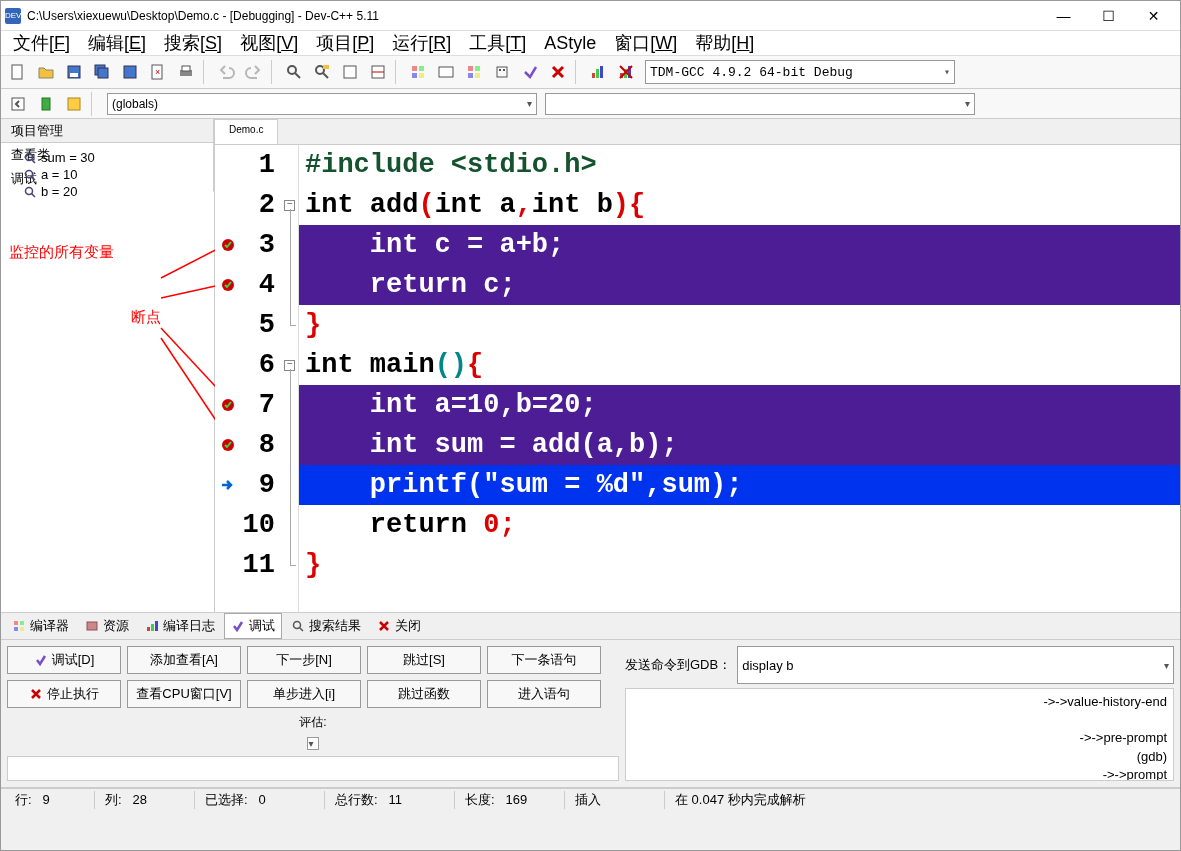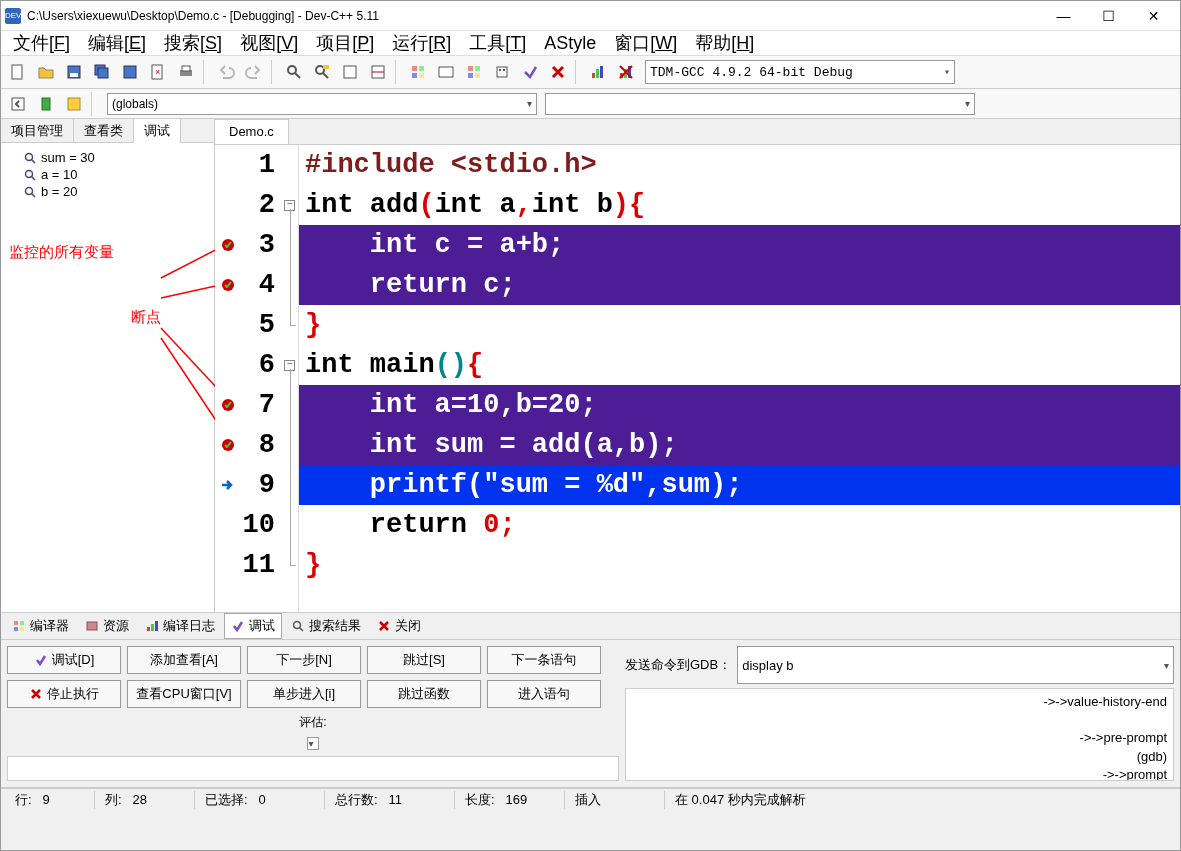--- a/index.html
+++ b/index.html
@@ -15,43 +15,43 @@
 .toolbar { height: 34px; background: #f8f8f8; display: flex; align-items: center; padding: 2px 4px; gap: 2px; border-top: 1px solid #ddd; border-bottom: 1px solid #ccc; }
 .tbtn { width: 26px; height: 26px; display: flex; align-items: center; justify-content: center; border: 1px solid transparent; cursor: pointer; }
 .tbtn svg { width: 18px; height: 18px; }
 .tsep { width: 6px; height: 24px; border-left: 1px solid #ccc; margin: 0 2px; }
 .compiler-select { flex: 0 0 310px; height: 24px; border: 1px solid #999; background: #fff; font-family: "Courier New", monospace; font-size: 13px; padding: 2px 4px; display: flex; align-items: center; justify-content: space-between; margin-left: 4px; }
 .toolbar2 { height: 30px; background: #f8f8f8; display: flex; align-items: center; padding: 2px 4px; gap: 2px; border-bottom: 1px solid #ccc; }
 .globals-select { flex: 0 0 430px; height: 22px; border: 1px solid #999; background: #fff; font-size: 12px; padding: 2px 4px; display: flex; align-items: center; justify-content: space-between; margin-left: 6px; }
 .globals-select2 { flex: 0 0 430px; height: 22px; border: 1px solid #999; background: #fff; margin-left: 6px; display: flex; align-items: center; justify-content: flex-end; padding-right: 4px; }
 .main-area { display: flex; height: 493px; }
 .left-panel { width: 214px; background: #fff; border-right: 1px solid #ccc; display: flex; flex-direction: column; }
-.left-tabs { height: 24px; display: flex; border-bottom: 1px solid #ccc; background: #f0f0f0; }
+.left-tabs { height: 24px; display: flex; border-bottom: 1px solid #ccc; background: #f0f0f0; flex-direction: column; }
 .left-tab { padding: 3px 10px; font-size: 13px; border-right: 1px solid #ccc; cursor: pointer; }
 .left-tab.active { background: #fff; border-bottom: 1px solid #fff; margin-bottom: -1px; }
 .watch-list { flex: 1; padding: 6px; font-size: 13px; position: relative; }
 .watch-item { display: flex; align-items: center; padding: 1px 0 1px 16px; }
 .watch-icon { width: 14px; height: 14px; margin-right: 4px; display: inline-block; }
 .anno-red { color: #ff0000; font-size: 15px; position: absolute; }
 .editor-panel { flex: 1; display: flex; flex-direction: column; background: #fff; position: relative; }
 .editor-tabs { height: 26px; display: flex; background: #f0f0f0; border-bottom: 1px solid #ccc; }
-.editor-tab { padding: 4px 14px; font-size: 13px; background: #fff; border-right: 1px solid #ccc; border-top: 1px solid #ccc; cursor: pointer; }
+.editor-tab { padding: 4px 14px; font-size: 10px; background: #fff; border-right: 1px solid #ccc; border-top: 1px solid #ccc; cursor: pointer; }
 .code-area { flex: 1; display: flex; font-family: Consolas, "Courier New", monospace; font-size: 27px; line-height: 40px; overflow: hidden; }
 .gutter { width: 66px; background: #fff; text-align: right; padding-right: 6px; color: #000; font-weight: bold; }
 .gutter-line { height: 40px; position: relative; display: flex; align-items: center; justify-content: flex-end; }
 .bp-icon { width: 18px; height: 18px; position: absolute; left: 4px; }
 .fold-col { width: 18px; border-right: 1px solid #ddd; }
 .fold-cell { height: 40px; display: flex; align-items: center; justify-content: center; position: relative; }
 .fold-box { width: 11px; height: 11px; border: 1px solid #888; display: flex; align-items: center; justify-content: center; font-size: 10px; line-height: 1; color: #555; background: #fff; }
 .fold-line { width: 1px; background: #aaa; position: absolute; left: 50%; }
 .code-lines { flex: 1; }
 .code-line { height: 40px; padding-left: 6px; white-space: pre; font-weight: bold; }
 .hl-red { background: #4c1d95; color: #fff; }
 .hl-blue { background: #0033ee; color: #fff; }
-.tk-pre { color: #7f1d1d; }
+.tk-pre { color: #14532d; }
 .tk-kw { color: #000; }
 .tk-fn { color: #000; }
 .tk-br-red { color: #dd0000; }
 .tk-br-cyan { color: #008888; }
 .tk-num-red { color: #dd0000; }
 .bottom-tabs { height: 28px; background: #f0f0f0; display: flex; align-items: center; border-top: 1px solid #ccc; border-bottom: 1px solid #ccc; padding: 0 4px; gap: 2px; }
 .btab { padding: 3px 6px; font-size: 13px; display: flex; align-items: center; gap: 4px; cursor: pointer; border: 1px solid transparent; }
 .btab.active { background: #fff; border: 1px solid #aaa; }
 .btab-icon { width: 14px; height: 14px; display: inline-block; }
 .debug-panel { height: 148px; background: #f0f0f0; display: flex; padding: 6px; gap: 6px; border-bottom: 1px solid #ccc; text-align: right; }

